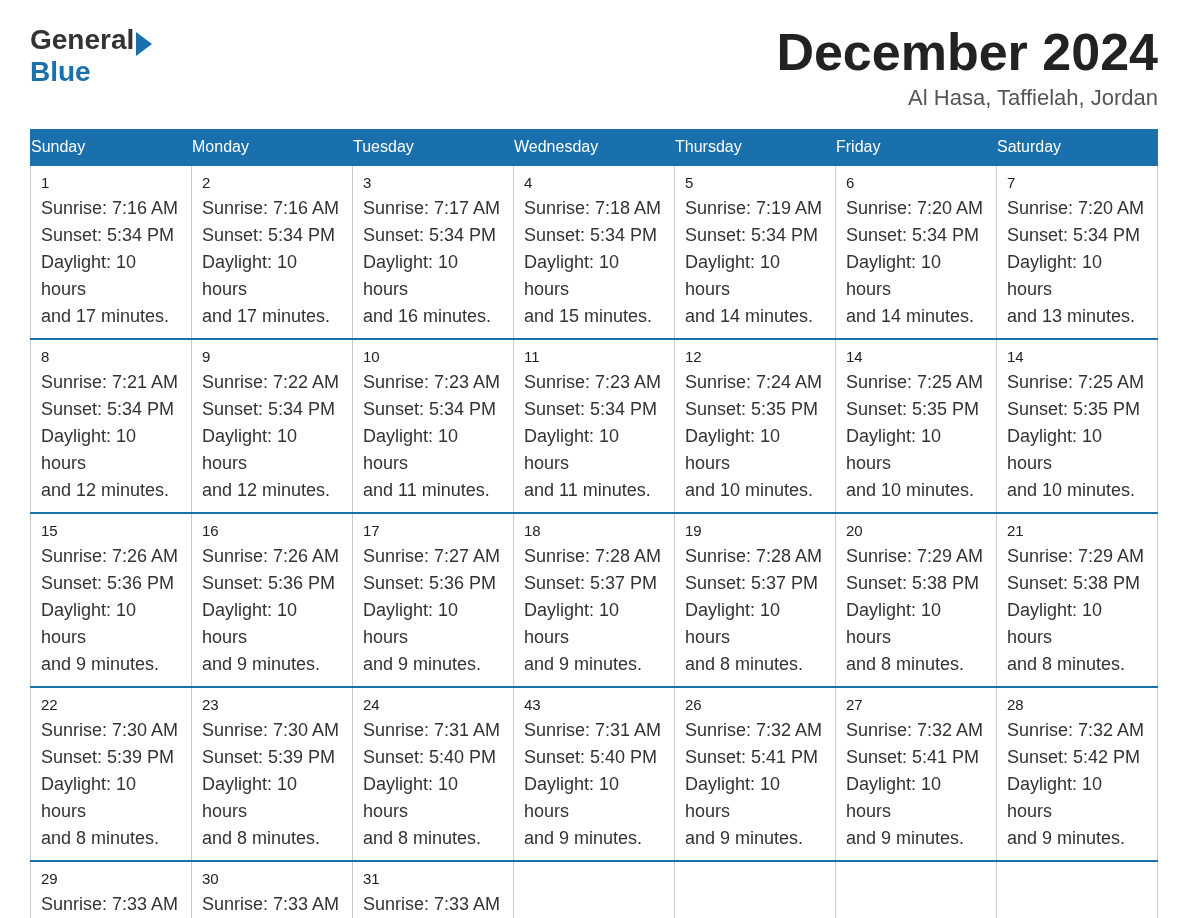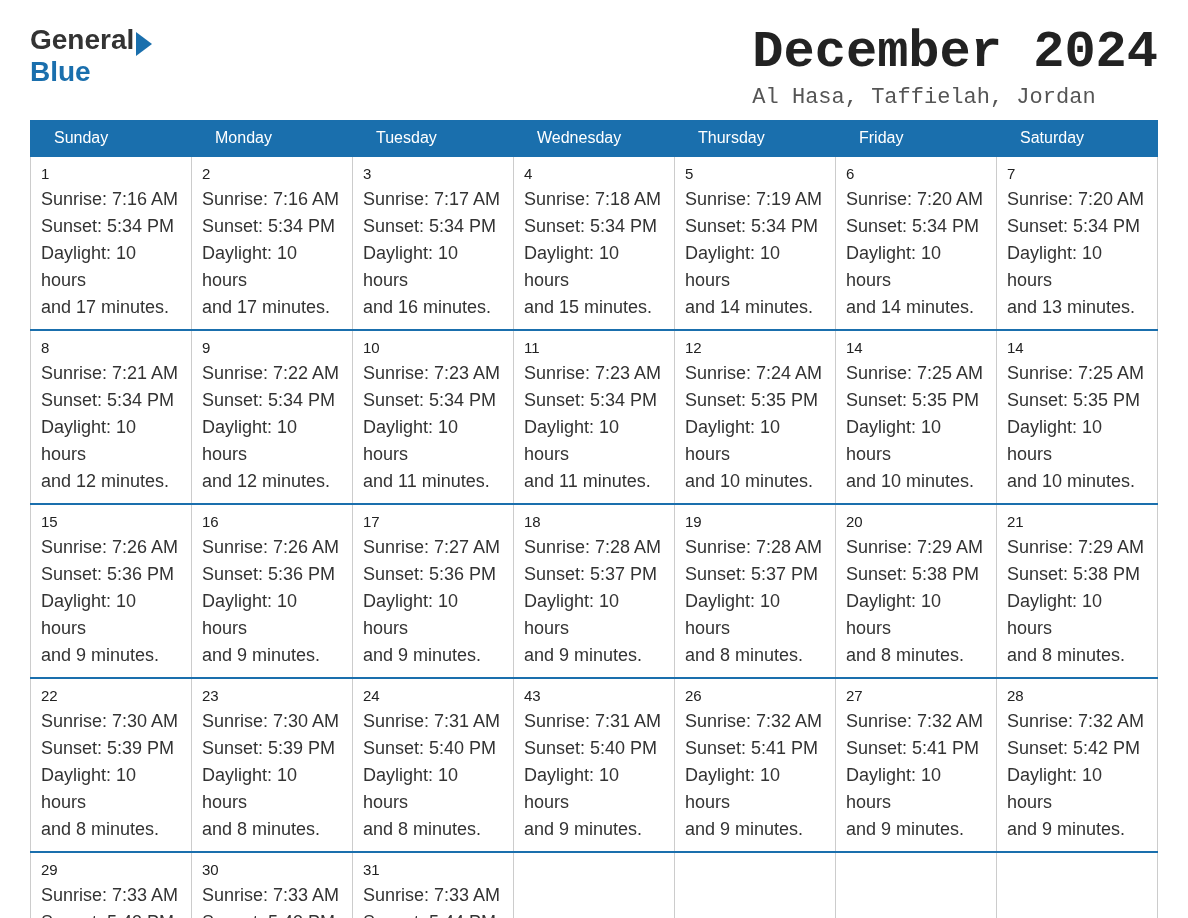--- a/index.html
+++ b/index.html
@@ -7,50 +7,50 @@
       font-family: Arial, sans-serif;
       background: #fff;
       padding: 24px 30px;
       width: 1188px;
       min-height: 918px;
     }
     .header {
       display: flex;
       justify-content: space-between;
       align-items: flex-start;
-      margin-bottom: 10px;
+      margin-bottom: 18px;
     }
     .logo {
       display: flex;
       flex-direction: column;
       align-items: flex-start;
     }
     .title-section {
-      font-family: Liberation Mono, monospace;
+      text-align: right;
     }
     .month-title {
       font-size: 52px;
       font-weight: bold;
       color: #222;
       line-height: 1.1;
     }
     .location {
       font-size: 22px;
       color: #555;
       margin-top: 4px;
     }
     table {
       width: 100%;
       border-collapse: collapse;
       table-layout: fixed;
     }
     thead tr th {
       background-color: #1a6fad;
       color: #fff;
-      padding: 8px 23px;
+      padding: 8px 0;
       text-align: left;
       font-size: 16px;
       font-weight: normal;
       border: 1px solid #1a6fad;
     }
     tbody tr td {
       vertical-align: top;
       padding: 8px 10px;
       border: 1px solid #ccc;
       border-top: 2px solid #1a6fad;

